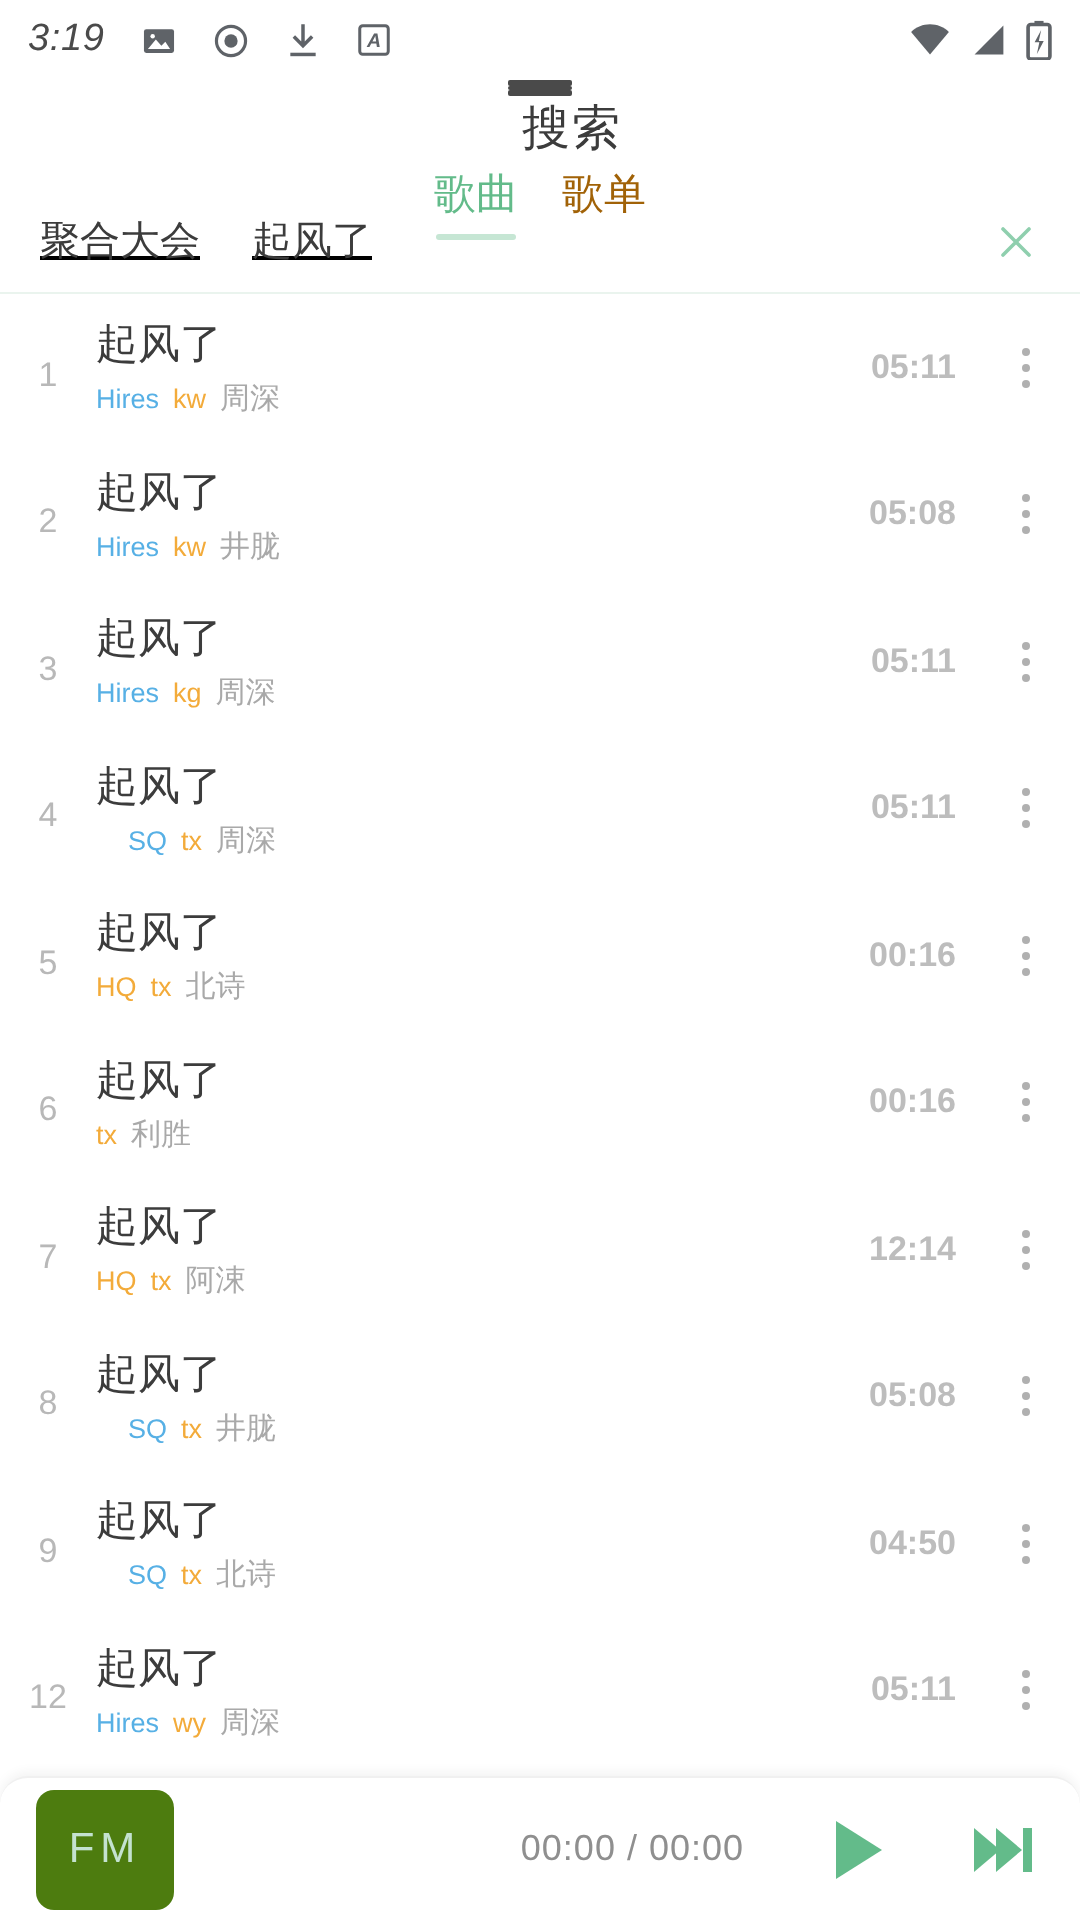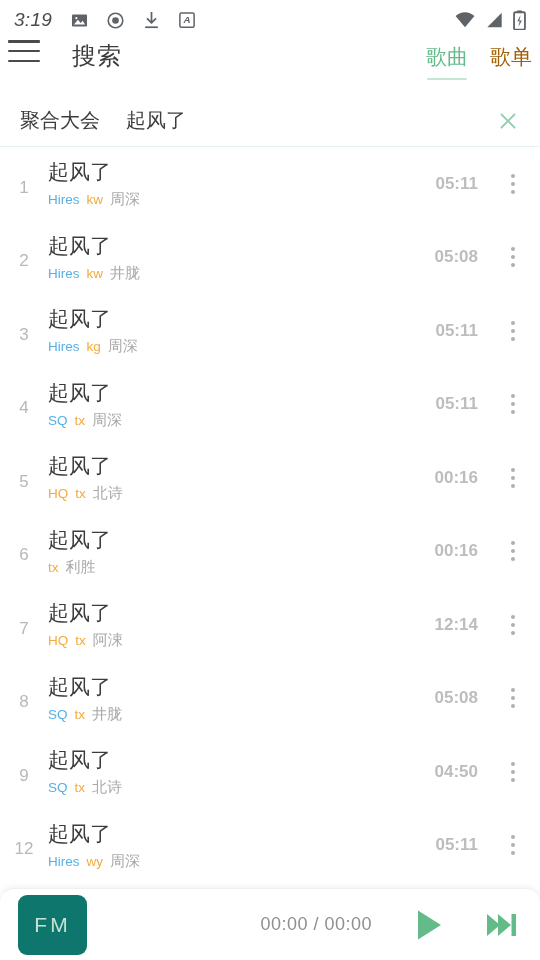--- a/index.html
+++ b/index.html
@@ -17,41 +17,42 @@
     padding:0 14px; color:#5f6368;font-style:italic;
   }
   .sb-time { font-size:19px; color:#4a4a4a; letter-spacing:.3px; }
   .sb-left-icons { display:flex; align-items:center; gap:17px; margin-left:18px; }
   .sb-spacer { flex:1; }
   .sb-right-icons { display:flex; align-items:center; gap:9px; }
   .sb-icon svg { display:block; }
 
   
   .appbar {
-    height:55px; display:flex; align-items:flex-start; padding:0 8px;
+    height:55px; display:flex; align-items:center; padding:0 24px;flex-direction:column;
   }
   .hamburger { width:32px; height:22px; display:flex; flex-direction:column;
                justify-content:space-between; cursor:pointer; }
   .hamburger span { display:block; height:2.5px; background:#4a4a4a; border-radius:1px; }
   .appbar-title {
     margin-left:32px; font-size:24px; color:#3c3c3c; letter-spacing:1px;
   }
   .appbar-spacer { flex:1; }
   .tabs { display:flex; align-items:flex-start; gap:22px; padding-top:3px; }
   .tab { position:relative; font-size:21px; color:#a16207; padding-bottom:9px; cursor:pointer; }
   .tab.active { color:#63bb8a; }
   .tab.active::after {
     content:""; position:absolute; left:1px; right:1px; bottom:0;
     height:2.5px; background:#c6e6d4; border-radius:2px;
   }
 
   
   .queryrow {
     height:52px; display:flex; align-items:center; padding:0 20px;
     border-bottom:1.5px solid #eaf4ee;
+    text-decoration:underline;
   }
   .q-chip { font-size:20px; color:#3c3c3c; }
   .q-chip.second { margin-left:26px; }
   .q-spacer { flex:1; }
   .q-close { width:24px; height:24px; cursor:pointer; }
 
   
   .songlist { height:745px; overflow:hidden; }
   .songrow {
     height:73.5px; display:flex; align-items:center; padding:0 14px 0 0;
@@ -60,39 +61,39 @@
     width:48px; text-align:center; font-size:17px; color:#b8b8b8;
     flex:0 0 48px; align-self:center; padding-top:8px;
   }
   .row-main { flex:1; min-width:0; display:flex; flex-direction:column; gap:4px; }
   .row-title {
     font-size:21px; color:#3c3c3c; white-space:nowrap;
     overflow:hidden; text-overflow:ellipsis;
   }
   .row-sub { display:flex; align-items:baseline; gap:7px; font-size:14px; }
   .tag-hires { color:#57b0e5; font-size:13.5px; }
-  .tag-sq     { color:#57b0e5; font-size:13.5px; }
+  .tag-sq     { color:#57b0e5; font-size:13.5px;margin-left:16px; }
   .tag-hq     { color:#f3ab3a; font-size:13.5px; }
   .tag-src    { color:#f3ab3a; font-size:13.5px; }
   .row-artist { color:#a9a9a9; font-size:15px; }
   .row-dur { font-size:17px; color:#bdbdbd; margin-right:22px; white-space:nowrap;font-weight:bold; }
   .row-more { width:26px; display:flex; flex-direction:column; align-items:center;
               gap:4px; cursor:pointer; padding:6px 0; }
   .row-more i { width:4px; height:4px; border-radius:50%; background:#b0b0b0; display:block; }
 
   
   .playerbar {
     position:absolute; left:0; right:0; bottom:0; height:72px;
     background:#fff; border-top:1px solid #f0f0f0;
     border-top-left-radius:14px; border-top-right-radius:14px;
     box-shadow:0 -2px 6px rgba(0,0,0,.05);
     display:flex; align-items:center; padding:0 18px;
   }
   .fm-btn {
-    width:69px; height:60px; border-radius:9px; background:#0f766e;
+    width:69px; height:60px; border-radius:9px; background:#4d7c0f;
     display:flex; align-items:center; justify-content:center;
     font-size:21px; color:#c4e2d0; letter-spacing:3px; cursor:pointer;
   }
   .pb-spacer { flex:1; }
   .pb-time { font-size:18px; color:#8f8f8f; letter-spacing:.5px; margin-right:34px; }
   .pb-btn { cursor:pointer; display:flex; align-items:center; justify-content:center; }
   .pb-play { margin-right:32px; }
 </style>
 </head>
 <body>

